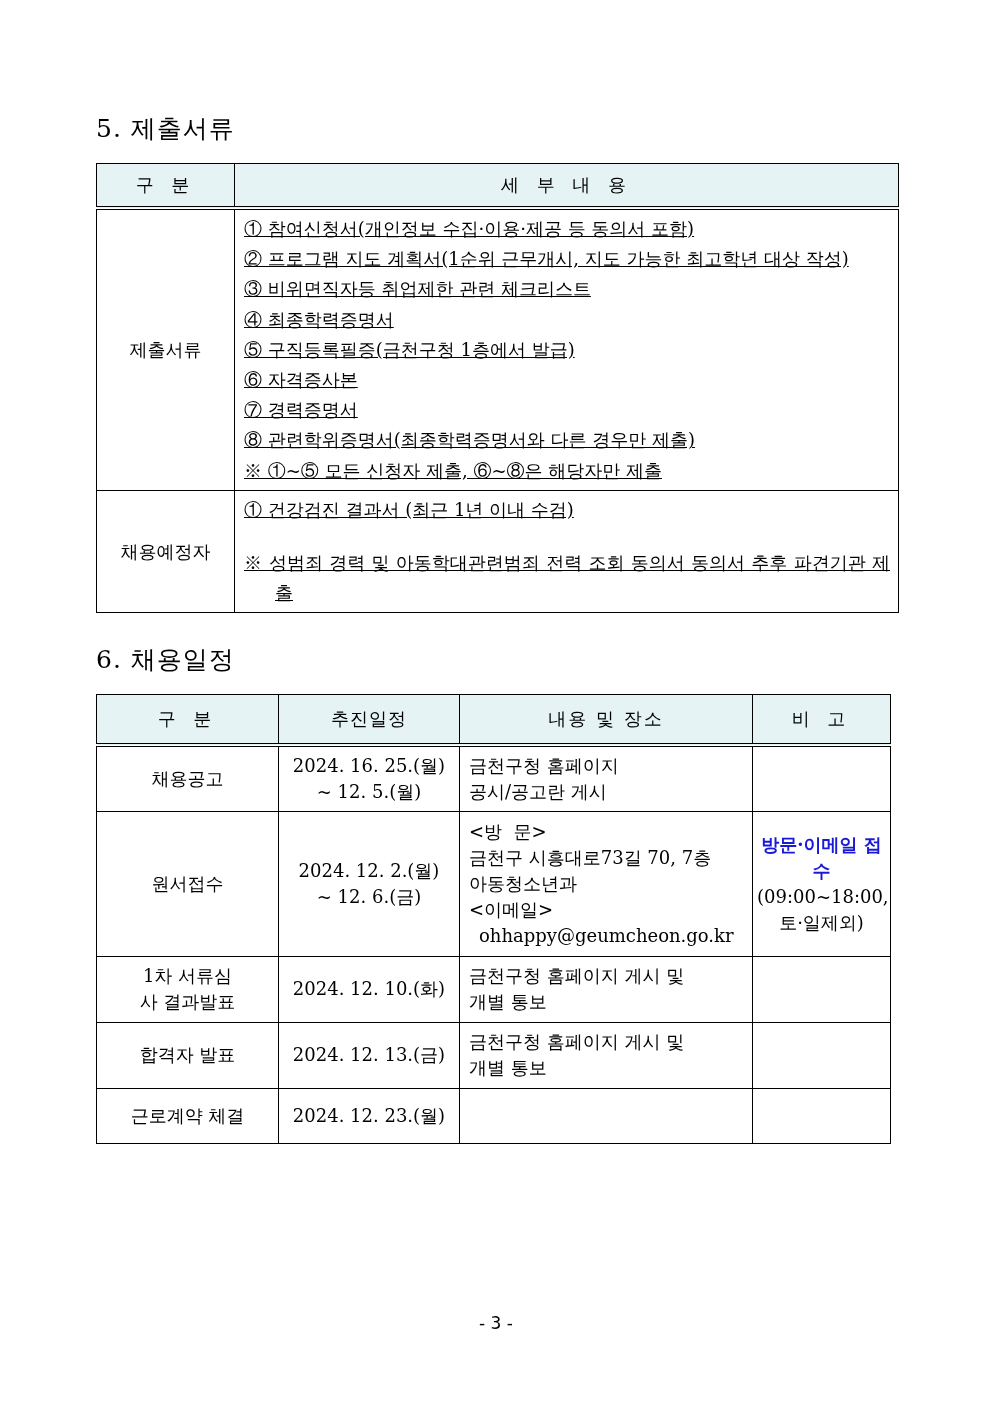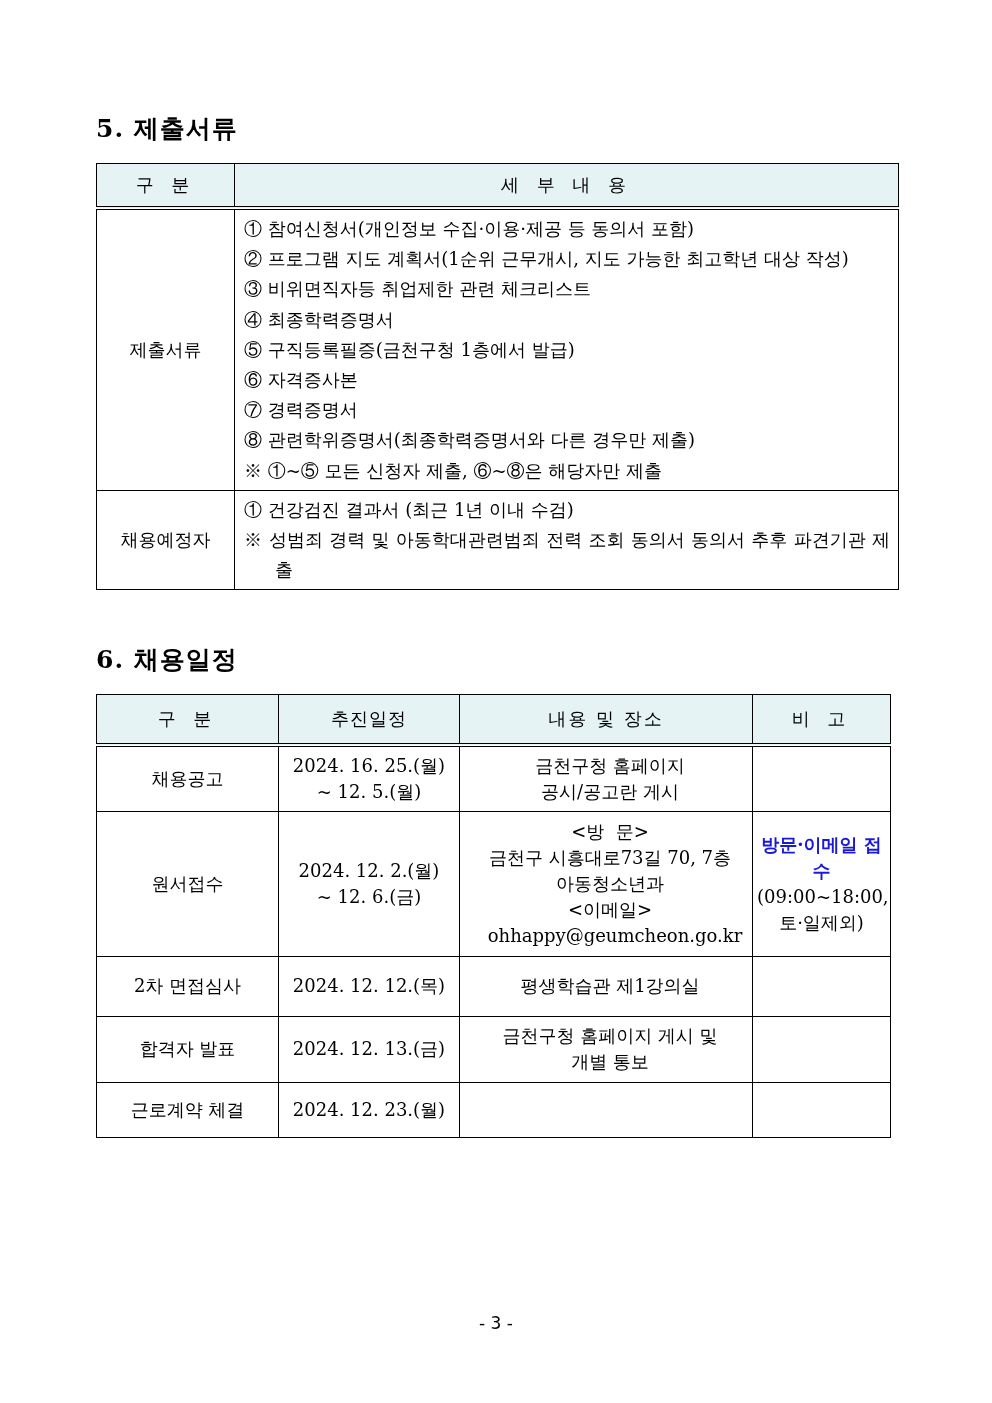--- a/index.html
+++ b/index.html
@@ -11,21 +11,21 @@
     width: 992px;
     height: 1403px;
     position: relative;
     font-family: "DejaVu Serif", "Liberation Serif", serif;
     color: #000;
   }
   .section-title {
     position: absolute;
     left: 96px;
     font-size: 25px;
-    font-weight: bold;
+    font-weight: normal;
     margin: 0;
     letter-spacing: 1px;
   }
   table {
     position: absolute;
     border-collapse: collapse;
     font-size: 18px;
     table-layout: fixed;
   }
   th {
@@ -36,28 +36,28 @@
     vertical-align: middle;
     letter-spacing: 6px;
   }
   td {
     border: 1.5px solid #000;
     vertical-align: middle;
   }
   .t1 { left: 96px; top: 163px; width: 803px; }
   .t1 th { height: 40px; }
   .t1 .label { text-align: center; }
-  .t1 .detail { padding: 4px 8px 4px 9px; line-height: 30.2px; }
+  .t1 .detail { padding: 4px 8px 4px 9px; line-height: 30.2px; text-decoration: underline; }
   .detail .line { display: block; white-space: nowrap; }
-  .detail .hang { display: block; padding-left: 31px; text-indent: -31px; white-space: normal; text-align: justify; }
+  .detail .hang { display: block; padding-left: 31px; text-indent: -31px; white-space: normal; text-align: justify; margin-top: 23px; }
 
   .t2 { left: 96px; top: 694px; width: 795px; }
   .t2 th { height: 46px; }
   .t2 td { text-align: center; line-height: 26px; }
-  .t2 td.content { text-align: center; padding-left: 9px; }
+  .t2 td.content { text-align: left; padding-left: 9px; }
   .t2 td.note { padding: 4px 4px; }
   .blue { color: #1a1ad6; font-weight: bold; display: block; }
   .note-sub { display: block; }
   .email { padding-left: 10px; display: block; }
 
   .page-no {
     position: absolute;
     top: 1313px;
     left: 0;
     width: 992px;
@@ -148,25 +148,28 @@
         <span style="display:block">금천구 시흥대로73길 70, 7층</span>
         <span style="display:block">아동청소년과</span>
         <span style="display:block">&lt;이메일&gt;</span>
         <span class="email">ohhappy@geumcheon.go.kr</span>
       </td>
       <td class="note">
         <span class="blue">방문·이메일 접수</span>
         <span class="note-sub">(09:00~18:00, 토·일제외)</span>
       </td>
     </tr>
-    <tr style="height:60px">
-      <td>2차 면접심사</td>
-      <td>2024. 12. 12.(목)</td>
+    <tr style="height:66px">
+      <td>
+        <span style="display:block; padding:0 40px">1차 서류심사 결과발표</span>
+      </td>
+      <td>2024. 12. 10.(화)</td>
       <td class="content">
-        <span style="display:block">평생학습관 제1강의실</span>
+        <span style="display:block">금천구청 홈페이지 게시 및</span>
+        <span style="display:block">개별 통보</span>
       </td>
       <td class="note"></td>
     </tr>
     <tr style="height:66px">
       <td>합격자 발표</td>
       <td>2024. 12. 13.(금)</td>
       <td class="content">
         <span style="display:block">금천구청 홈페이지 게시 및</span>
         <span style="display:block">개별 통보</span>
       </td>

